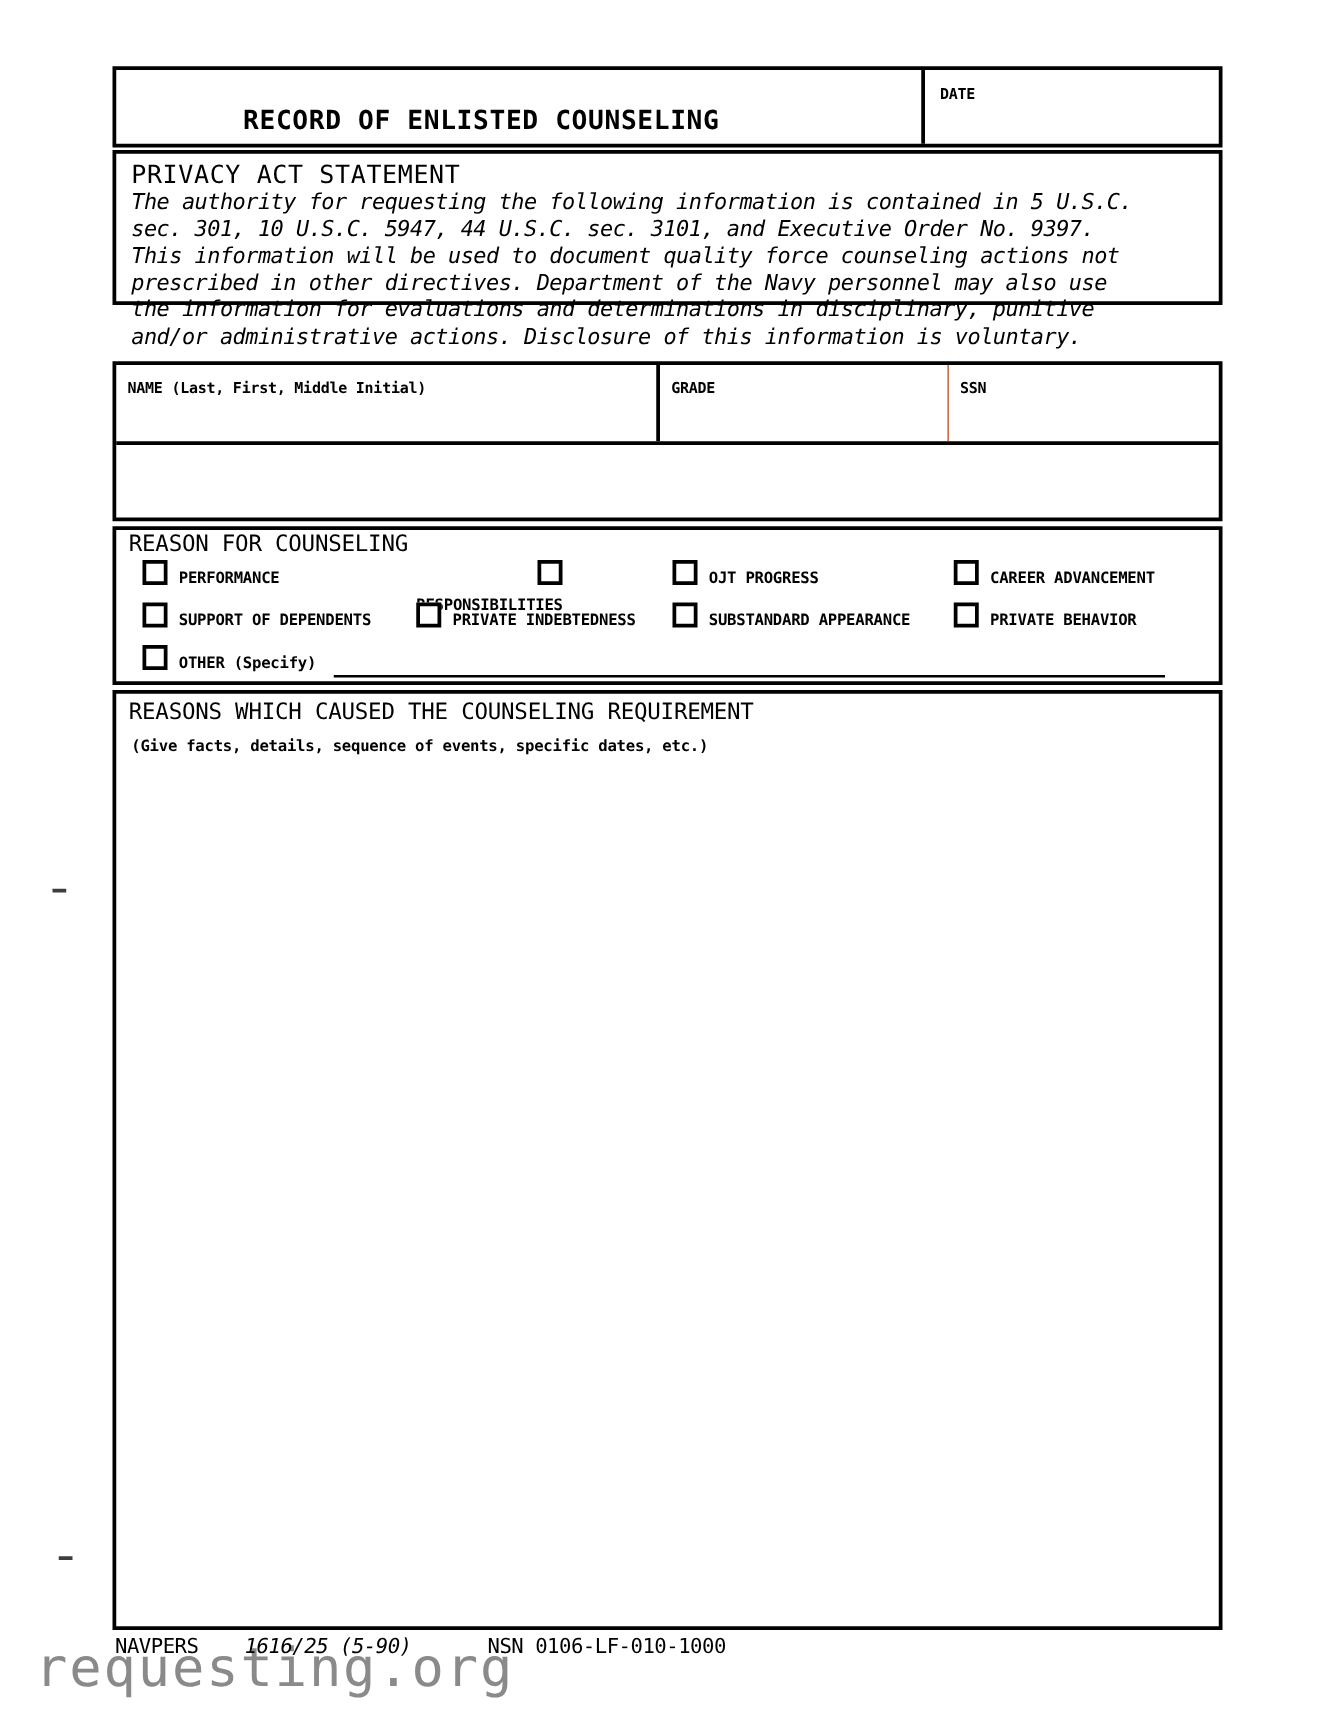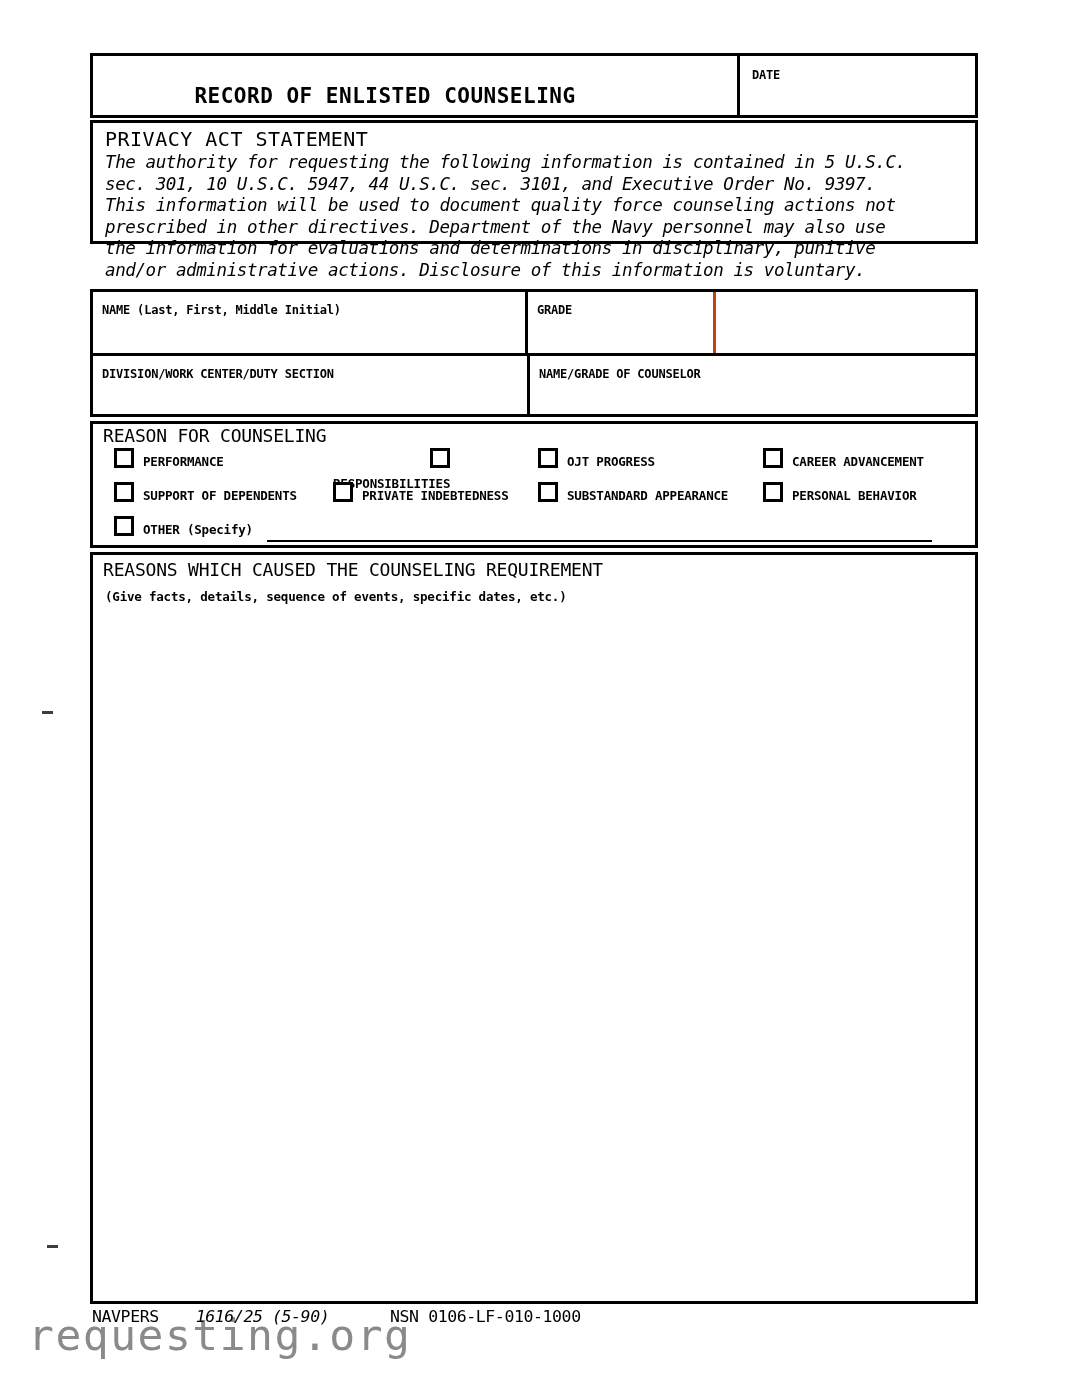--- a/index.html
+++ b/index.html
@@ -28,21 +28,21 @@
   .privacy-heading { font-size:20px; letter-spacing:.5px; margin-bottom:1px; }
   .pline { font-size:17.5px; font-style:italic; line-height:21.5px; white-space:pre; letter-spacing:-.4px; }
 
   
   .block-id { top:289px; height:128px; display:flex; flex-direction:column; }
   .id-row { display:flex; box-sizing:border-box; }
   .id-row.row1 { height:64px; border-bottom:3px solid #000; }
   .id-row.row2 { flex:1; }
   .cell { box-sizing:border-box; padding:7px 9px; }
   .cell-name { width:435px; border-right:3px solid #000; }
-  .cell-grade { width:188px; border-right:3px solid #c2410c; }
+  .cell-grade { width:231px; border-right:1px solid #c2410c; }
   .cell-ssn { flex:1; }
   .cell-division { width:437px; border-right:3px solid #000; }
   .cell-counselor { flex:1; }
 
   
   .block-reason { top:421px; height:127px; }
   .section-heading { position:absolute; left:10px; top:1px; font-size:18px; letter-spacing:-.2px; }
   .cb-item { position:absolute; display:flex; align-items:flex-end; gap:9px; height:20px; }
   .cb-box { width:14px; height:14px; border:3px solid #000; background:#fff; flex:none; }
   .cb-label { font-size:12.5px; font-weight:bold; line-height:13px; white-space:nowrap; letter-spacing:-.2px; }
@@ -101,27 +101,22 @@
   </section>
 
   <section class="block block-id">
     <div class="id-row row1">
       <div class="cell cell-name">
         <span class="cell-label">NAME (Last, First, Middle Initial)</span>
       </div>
       <div class="cell cell-grade">
         <span class="cell-label">GRADE</span>
       </div>
-    </div>
-    <div class="id-row row2">
-      <div class="cell cell-division">
-        <span class="cell-label">DIVISION/WORK CENTER/DUTY SECTION</span>
-      </div>
-      <div class="cell cell-counselor">
-        <span class="cell-label">NAME/GRADE OF COUNSELOR</span>
+      <div class="cell cell-ssn">
+        <span class="cell-label">SSN</span>
       </div>
     </div>
   </section>
 
   <section class="block block-reason">
     <div class="section-heading">REASON FOR COUNSELING</div>
 
     <div class="cb-item" style="left:21px;  top:24px;">
       <span class="cb-box"></span>
       <span class="cb-label">PERFORMANCE</span>
@@ -146,21 +141,21 @@
     <div class="cb-item" style="left:240px; top:58px;">
       <span class="cb-box"></span>
       <span class="cb-label">PRIVATE INDEBTEDNESS</span>
     </div>
     <div class="cb-item" style="left:445px; top:58px;">
       <span class="cb-box"></span>
       <span class="cb-label">SUBSTANDARD APPEARANCE</span>
     </div>
     <div class="cb-item" style="left:670px; top:58px;">
       <span class="cb-box"></span>
-      <span class="cb-label">PERSONAL BEHAVIOR</span>
+      <span class="cb-label">PRIVATE BEHAVIOR</span>
     </div>
 
     <div class="cb-item" style="left:21px; top:92px;">
       <span class="cb-box"></span>
       <span class="cb-label">OTHER (Specify)</span>
     </div>
     <div class="other-line"></div>
   </section>
 
   <section class="block block-reasons">

